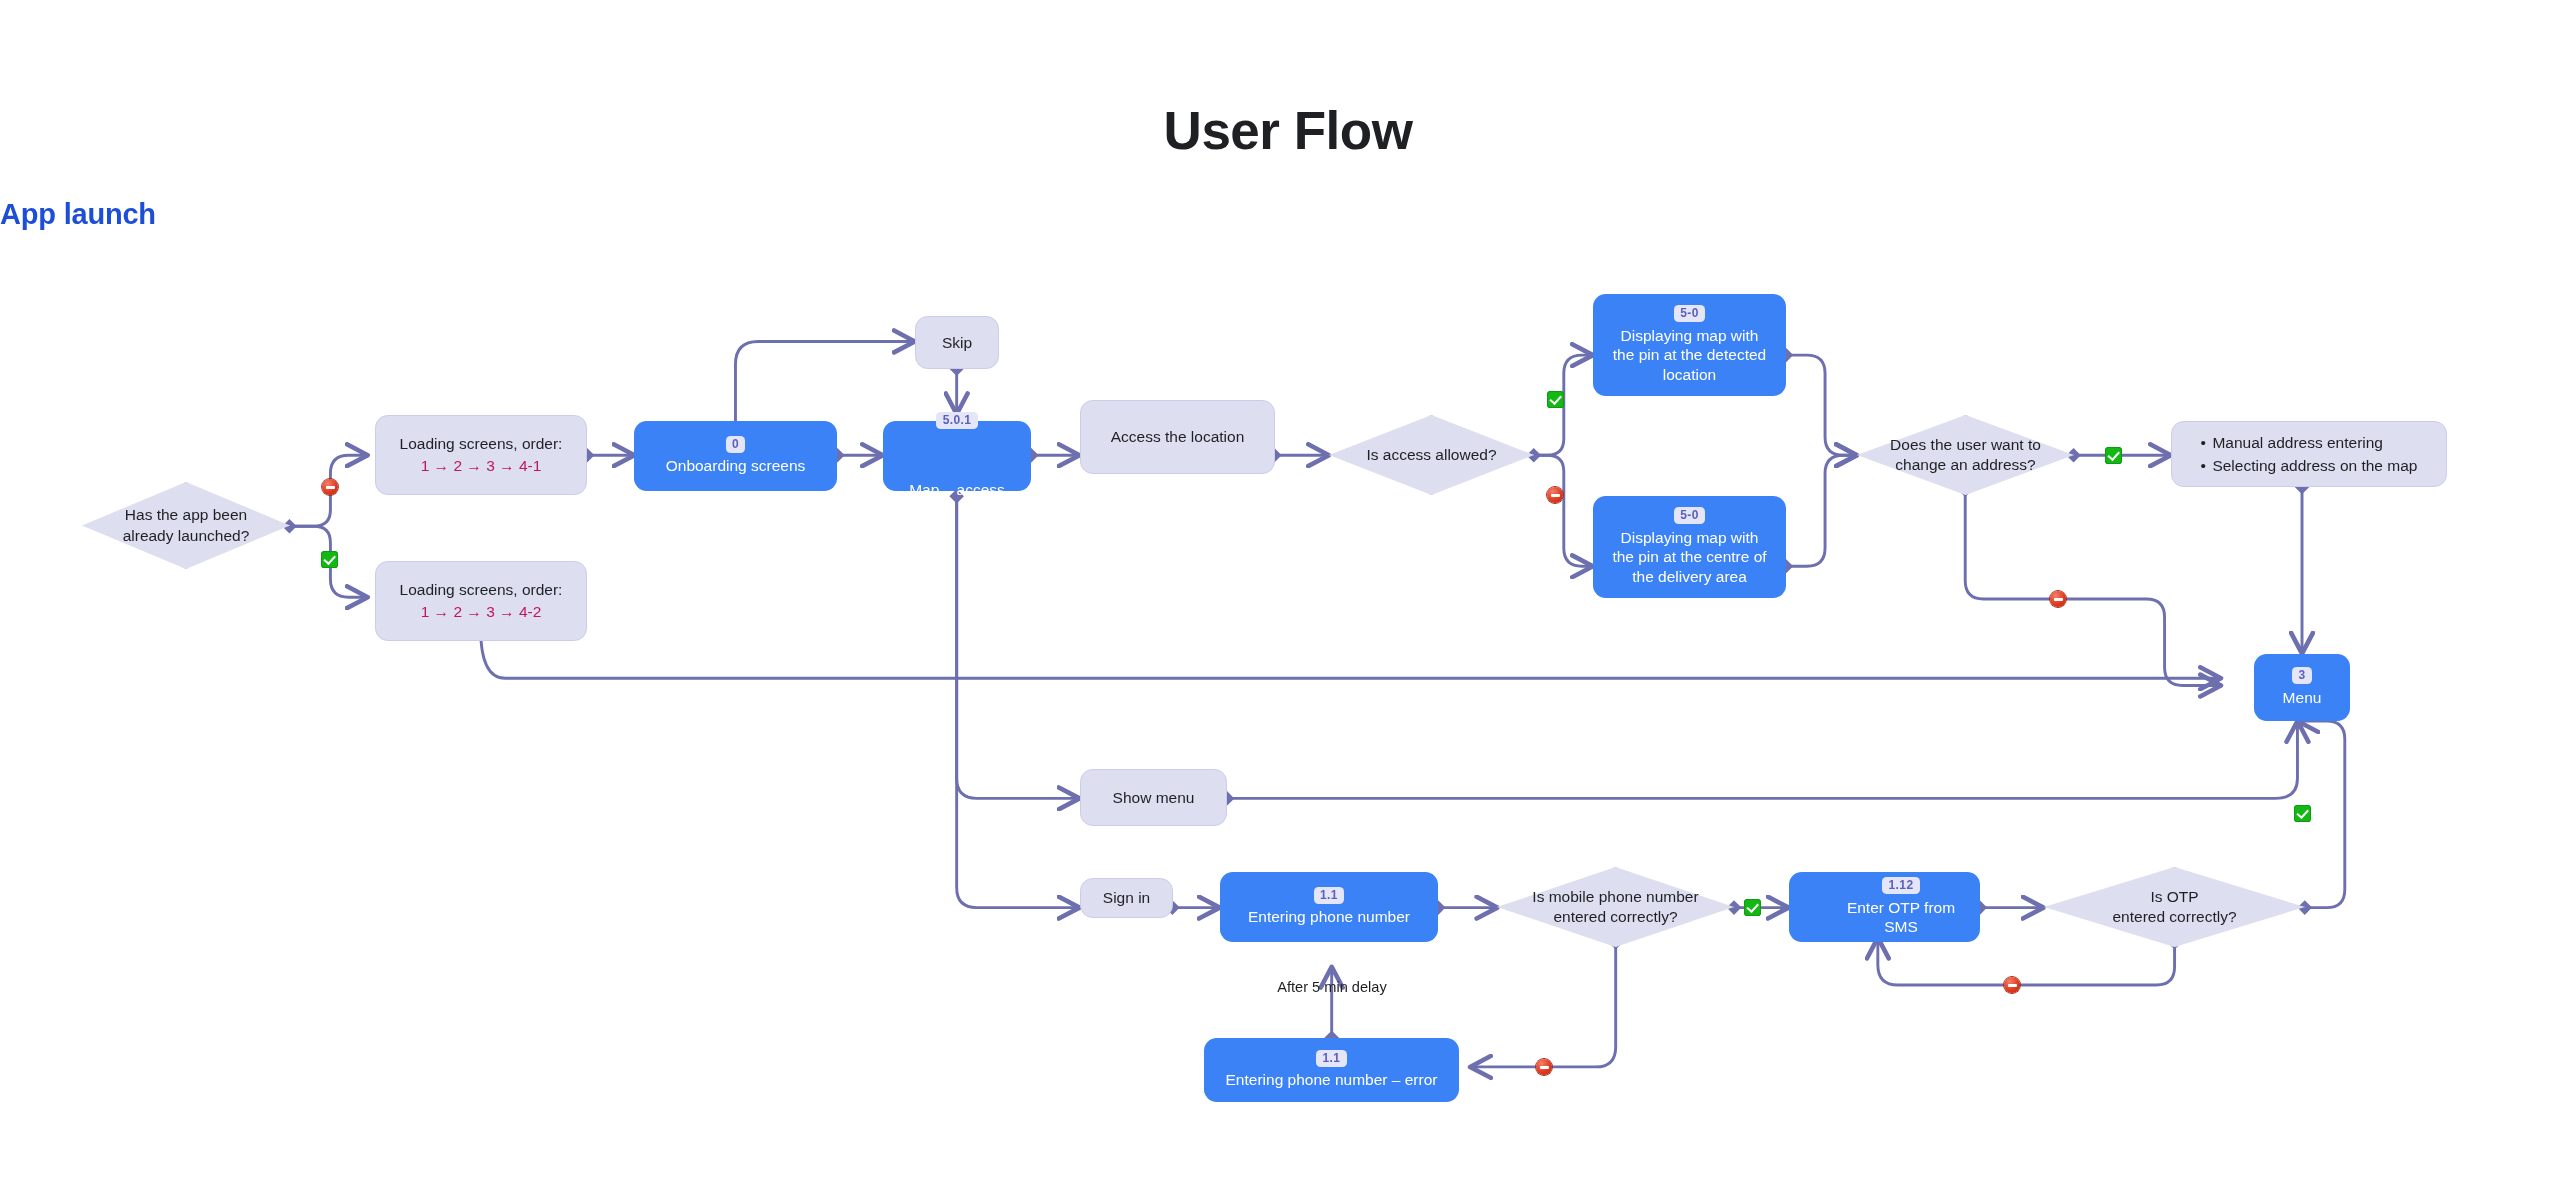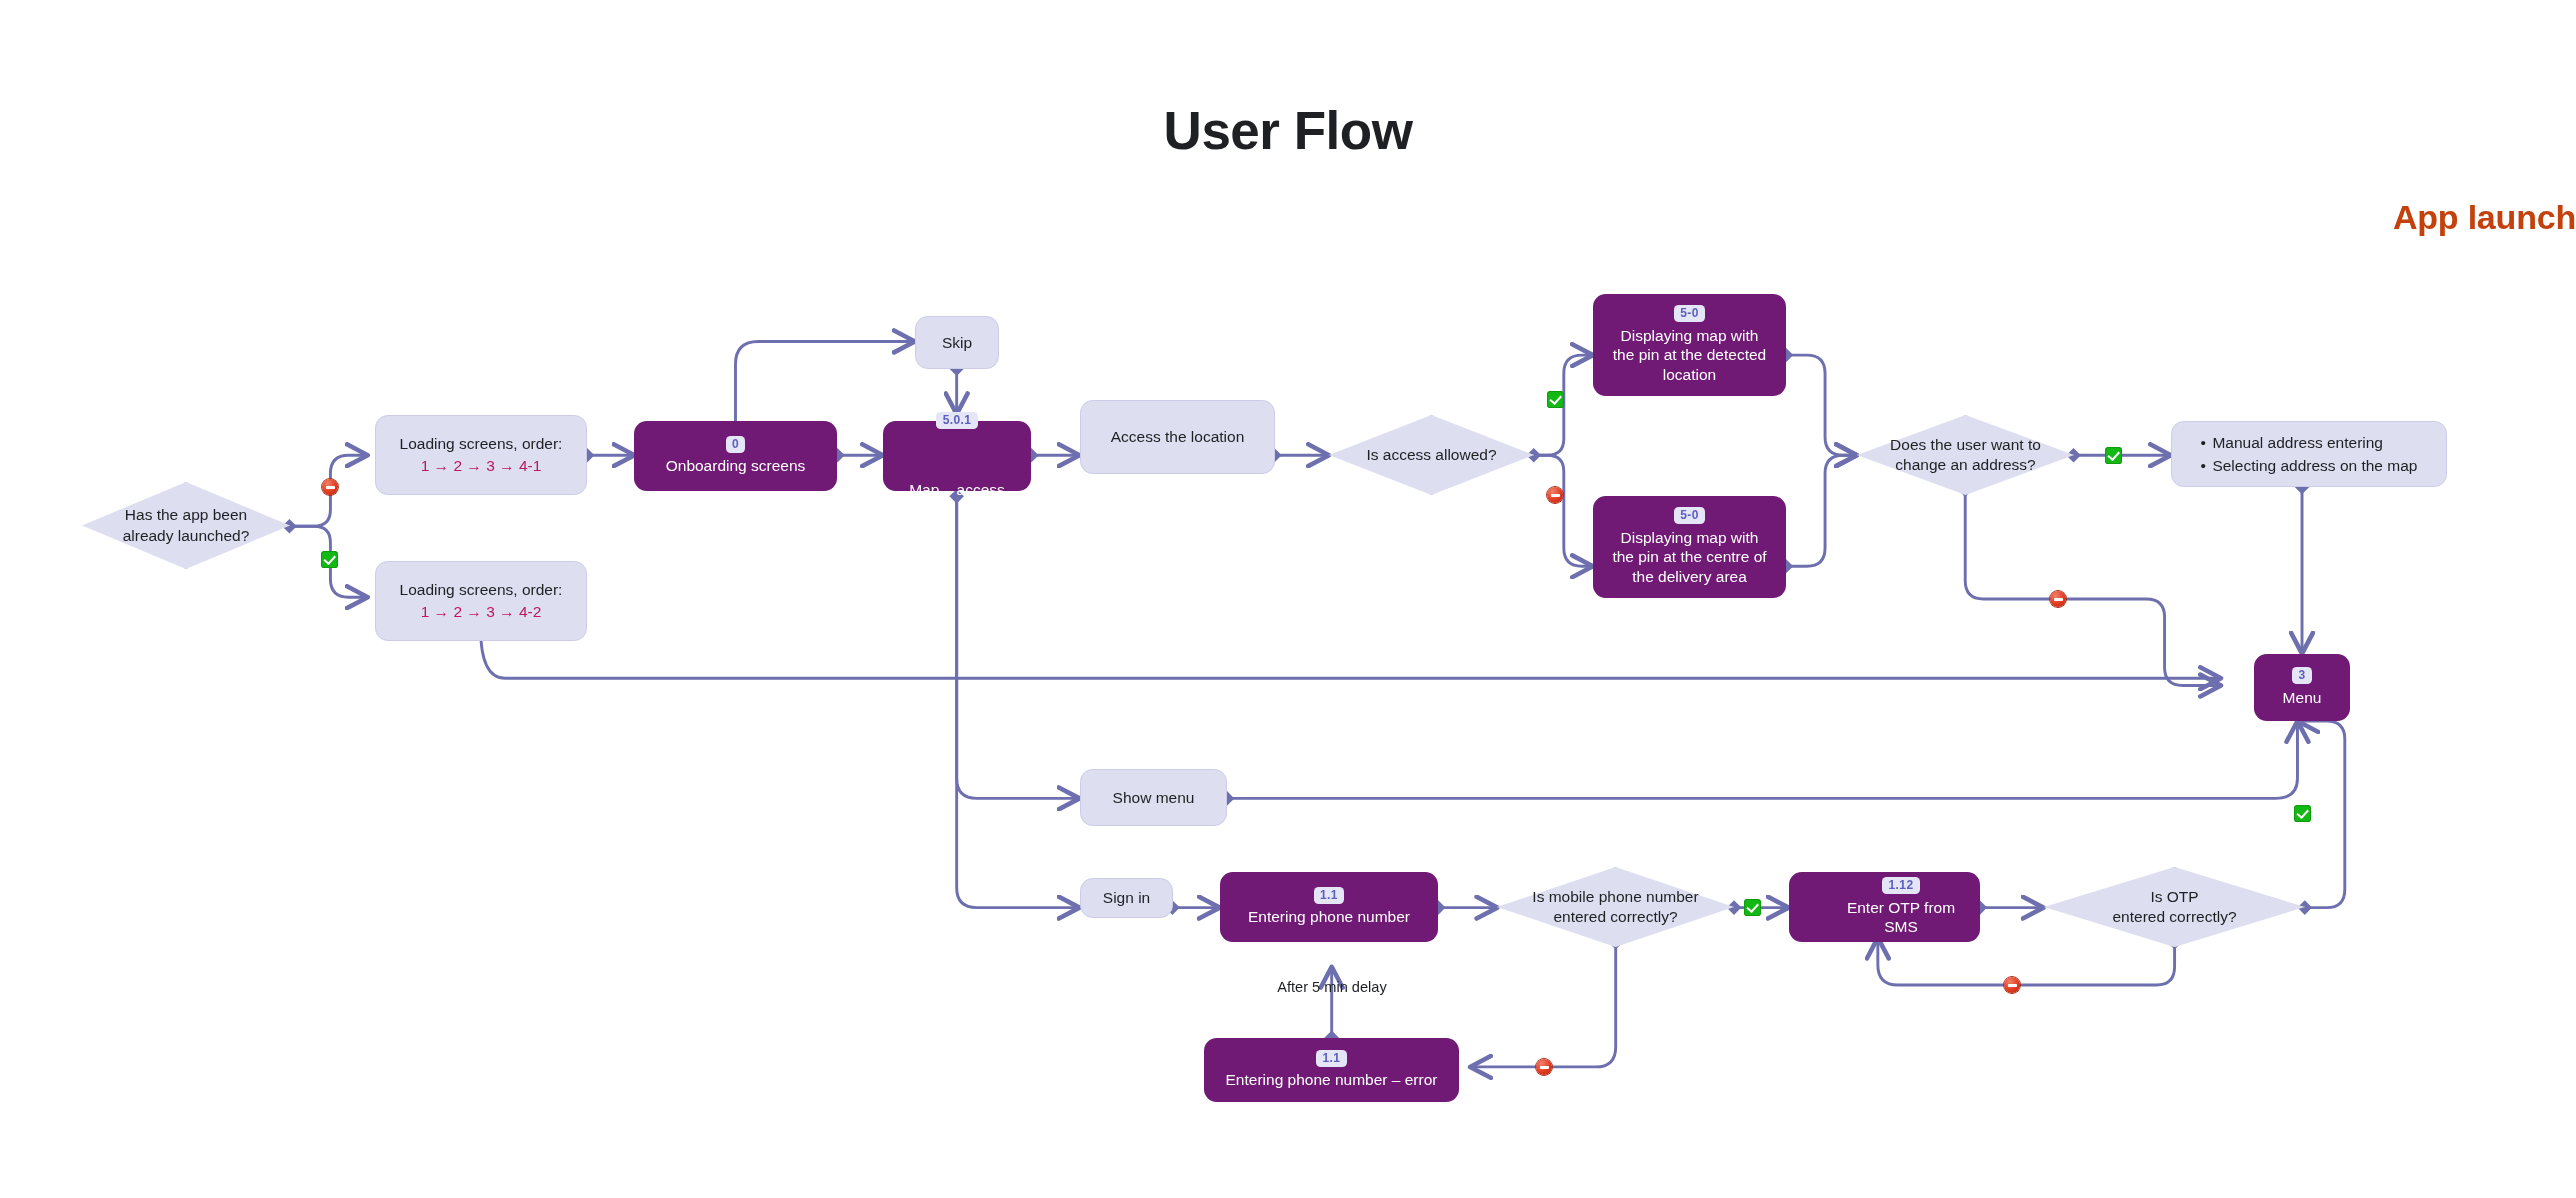--- a/index.html
+++ b/index.html
@@ -13,43 +13,43 @@
   #canvas{position:absolute;inset:0;width:2576px;height:1199px;}
 
   .title{
     position:absolute;left:0;right:0;top:100px;
     text-align:center;
     font-size:53px;font-weight:bold;color:#1f2023;
     letter-spacing:-0.5px;
   }
   .subtitle{
     position:absolute;left:0;right:0;top:198px;
-    text-align:right;
-    font-size:34px;font-weight:bold;color:#c2410c;
+    text-align:left;
+    font-size:29px;font-weight:bold;color:#1d4ed8;
     letter-spacing:-0.2px;
   }
 
   
   .node{
     position:absolute;
     box-sizing:border-box;
     display:flex;flex-direction:column;
     align-items:center;justify-content:center;
     border-radius:12.7px;
     text-align:center;
     line-height:1.28;
   }
   .node.light{
     background:#dddef0;
     border:0.9px solid #ccccea;
     color:#1f2023;
     font-size:15.5px;
   }
   .node.solid{
-    background:#701a75;
+    background:#3b82f6;
     color:#ffffff;
     font-size:15.5px;
     border:none;
   }
   .node .badge{
     display:inline-block;
     background:#e4e5f6;
     color:#5b5fbe;
     font-size:12px;
     font-weight:bold;

